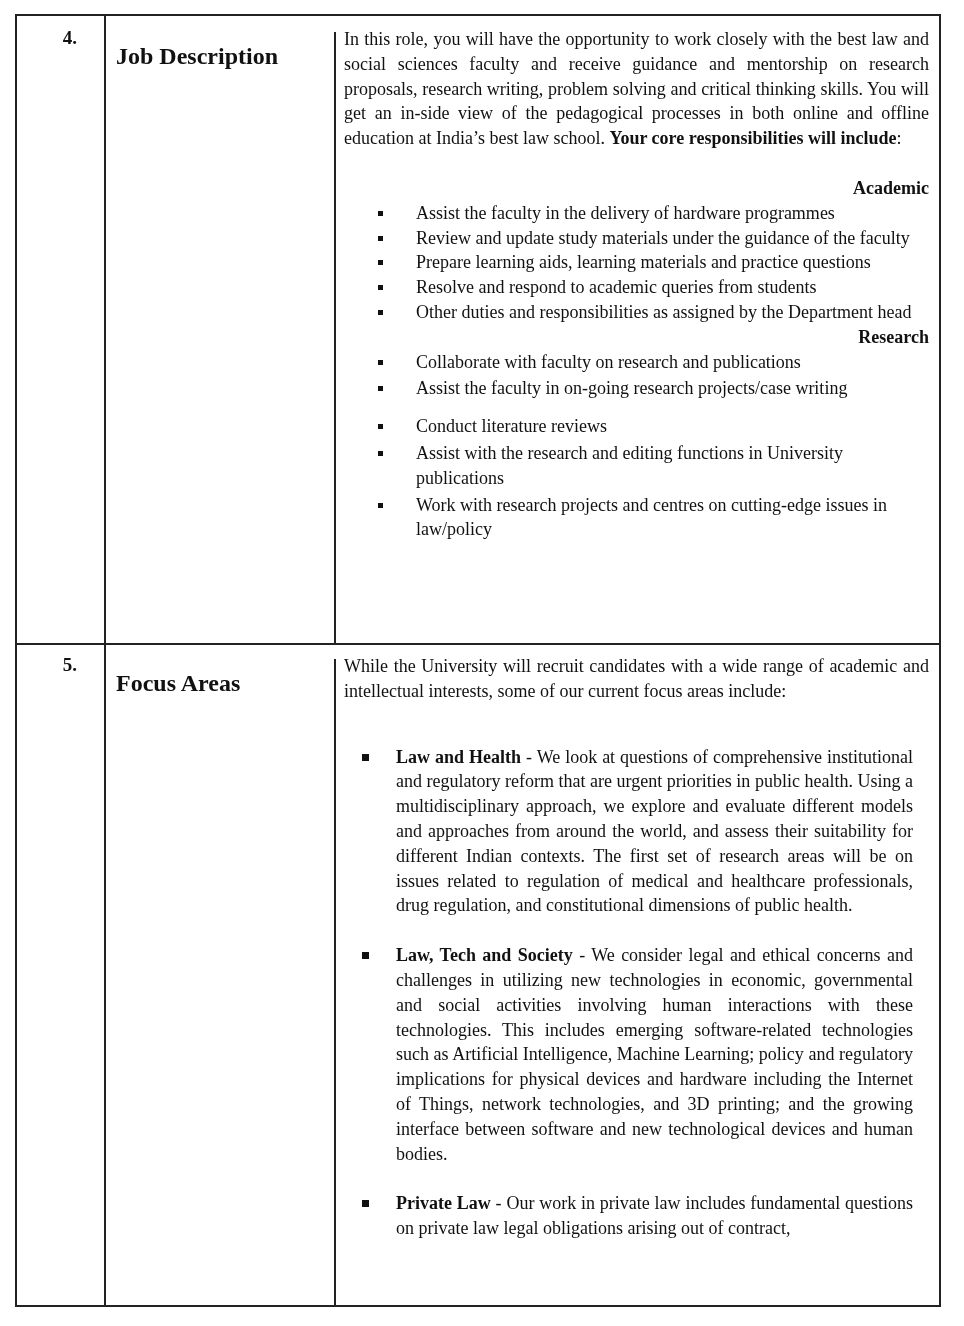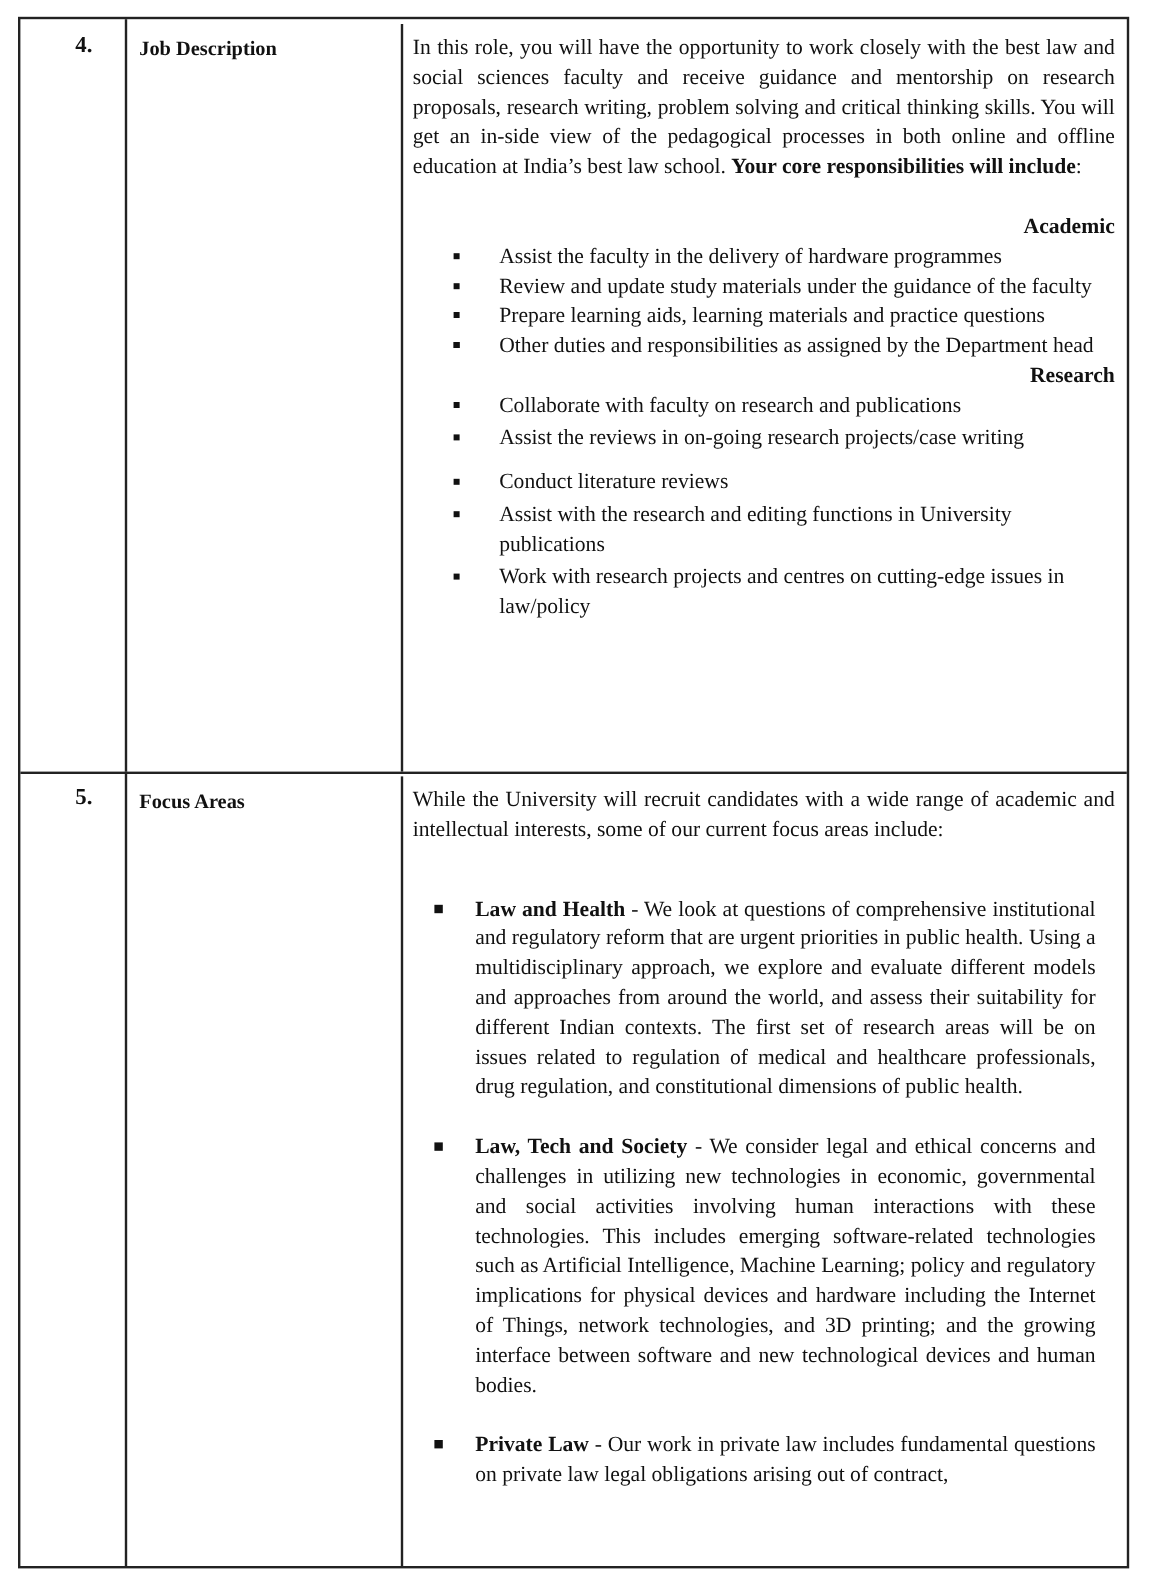--- a/index.html
+++ b/index.html
@@ -6,23 +6,23 @@
   body { width: 964px; height: 1326px; position: relative; overflow: hidden;
          font-family: "Liberation Serif", "DejaVu Serif", serif; color: #111; }
   .tbl { position: absolute; left: 15px; top: 14px; width: 926px; height: 1293px;
          border: 2px solid #222; box-sizing: border-box; }
   .row { position: absolute; left: 0; right: 0; }
   .row1 { top: 0; height: 627px; border-bottom: 2px solid #222; }
   .row2 { top: 627px; bottom: 0; }
   .col-num { position: absolute; left: 0; width: 89px; top: 0; bottom: 0; border-right: 2px solid #222;
              text-align: right; box-sizing: border-box; padding-right: 27px; padding-top: 11px;
              font-weight: bold; font-size: 19px; }
-  .col-label { position: absolute; left: 91px; width: 228px; top: 4px; bottom: 0; border-right: 2px solid #222;
+  .col-label { position: absolute; left: 91px; width: 228px; top: 16px; bottom: 0; border-right: 2px solid #222;
                box-sizing: border-box; padding-left: 8px; padding-top: 11px;
-               font-weight: bold; font-size: 17px; }
+               font-weight: bold; font-size: 24px; }
   .col-content { position: absolute; left: 319px; right: 0; top: 0; bottom: 0; box-sizing: border-box;
                  padding: 11px 10px 0 8px; font-size: 18px; line-height: 24.8px; }
   .just { text-align: justify; text-align-last: left; margin: 0; }
   .gap { height: 25px; }
   .sec-head { font-weight: bold; margin: 0; text-align: right; }
   ul.sq { list-style: none; margin: 0; padding: 0; }
   ul.sq li { position: relative; padding-left: 72px; }
   ul.sq li .blt { position: absolute; left: 34px; top: 10px; width: 5px; height: 5px; background: #111; }
   ul.focus { list-style: none; margin: 16px; padding: 0; }
   ul.focus li { position: relative; padding-left: 36px; text-align: justify; margin-bottom: 25px; }
@@ -39,28 +39,28 @@
     <div class="col-label">Job Description</div>
     <div class="col-content">
       <p class="just"><span>In this role, you will have the opportunity to work closely with the best law and social sciences faculty and receive guidance and mentorship on research proposals, research writing, problem solving and critical thinking skills. You will get an in-side view of the pedagogical processes in both online and offline education at India’s best law school.</span> <b>Your core responsibilities will include</b><span>:</span></p>
       <div class="gap"></div>
 
       <p class="sec-head">Academic</p>
       <ul class="sq">
         <li><span class="blt"></span><span>Assist the faculty in the delivery of hardware programmes</span></li>
         <li><span class="blt"></span><span>Review and update study materials under the guidance of the faculty</span></li>
         <li><span class="blt"></span><span>Prepare learning aids, learning materials and practice questions</span></li>
-        <li><span class="blt"></span></li>
+        <li><span class="blt"></span><span>Resolve and respond to academic queries from students</span></li>
         <li><span class="blt"></span><span>Other duties and responsibilities as assigned by the Department head</span></li>
       </ul>
 
       <p class="sec-head">Research</p>
       <ul class="sq">
         <li><span class="blt"></span><span>Collaborate with faculty on research and publications</span></li>
-        <li style="margin-top:2px"><span class="blt"></span><span>Assist the reviews in on-going research projects/case writing</span></li>
+        <li style="margin-top:2px"><span class="blt"></span><span>Assist the faculty in on-going research projects/case writing</span></li>
         <li style="margin-top:13px"><span class="blt"></span><span>Conduct literature reviews</span></li>
         <li style="margin-top:2px"><span class="blt"></span><span>Assist with the research and editing functions in University publications</span></li>
         <li style="margin-top:2px"><span class="blt"></span><span>Work with research projects and centres on cutting-edge issues in law/policy</span></li>
       </ul>
     </div>
   </div>
 
   <div class="row row2">
     <div class="col-num">5.</div>
     <div class="col-label">Focus Areas</div>

